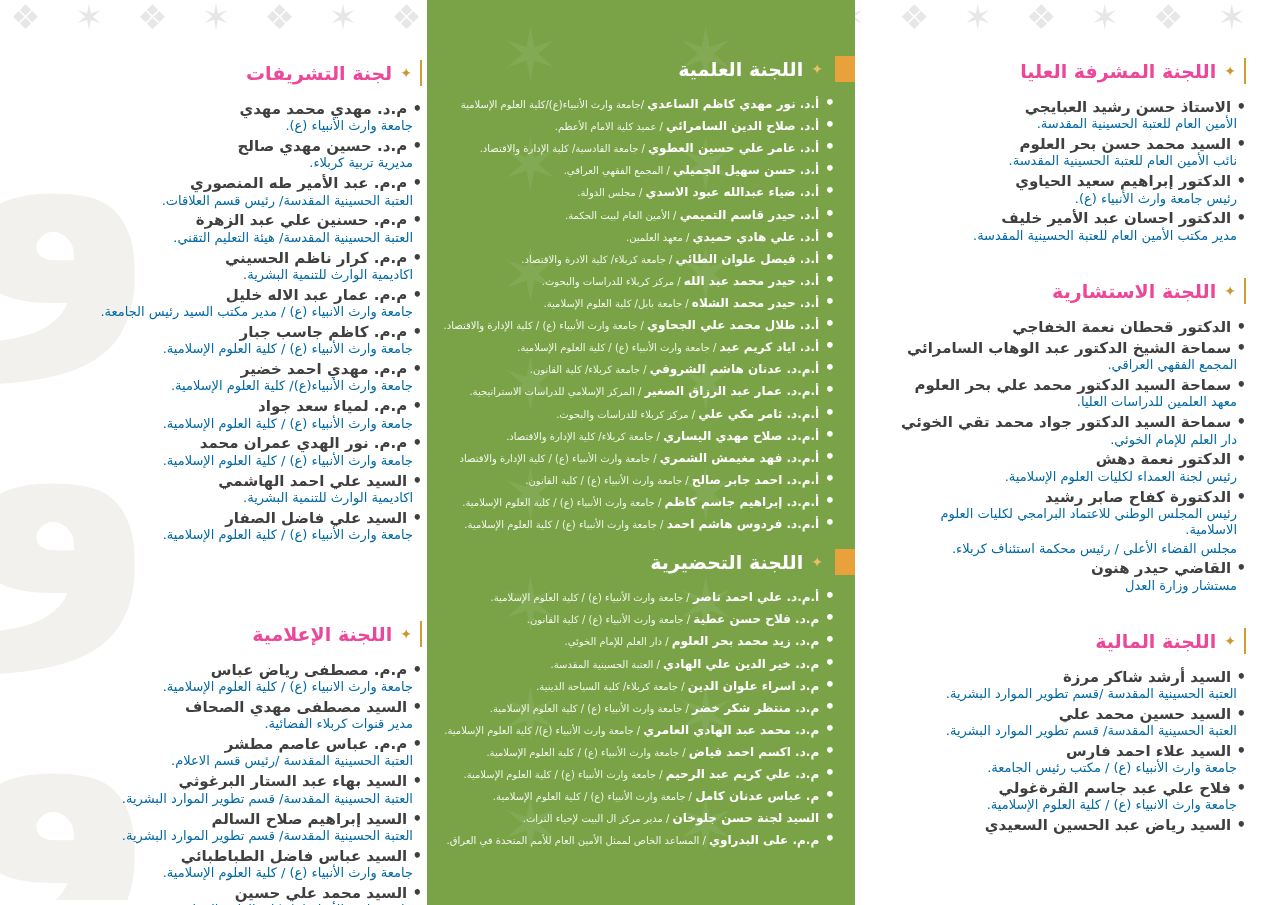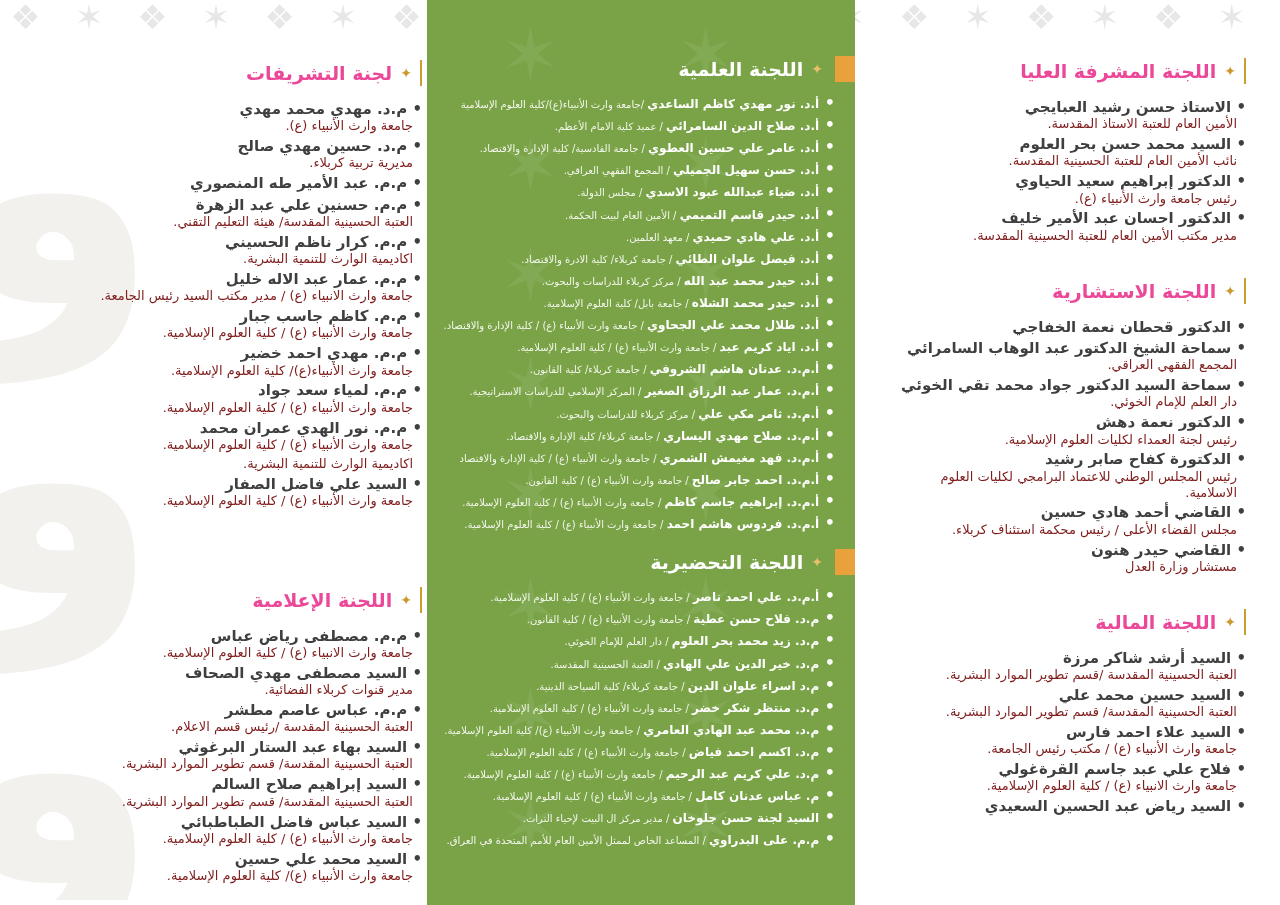--- a/index.html
+++ b/index.html
@@ -43,21 +43,21 @@
   .green .heading .title{color:#ffffff;}
   .gold-bar{width:2px;height:26px;background:#c9a02e;flex:0 0 auto;}
   .diamond{color:#c9992e;font-size:14px;flex:0 0 auto;line-height:1;}
   .green .diamond{color:#e9c06a;}
   .orange-square{width:20px;height:26px;background:#e9a23b;flex:0 0 auto;margin-right:-20px;margin-left:4px;}
 
   
   .light .member{margin-bottom:3px;}
   .light .m-name{font-size:15px;font-weight:bold;color:#3f3f3f;line-height:1.22;}
   .light .m-name::before{content:"• ";color:#3f3f3f;}
-  .light .m-role{font-size:13px;color:#7f1d1d;line-height:1.22;padding-right:9px;}
+  .light .m-role{font-size:13px;color:#0369a1;line-height:1.22;padding-right:9px;}
 
   
   .green .member{color:#ffffff;line-height:1.32;margin-bottom:1px;}
   .green .m-line::before{content:"• ";color:#ffffff;font-weight:bold;}
   .green .g-name{font-size:12px;font-weight:bold;}
   .green .g-role{font-size:10px;color:#f4f7ee;}
 
   .section{margin-bottom:34px;}
   .col-left .section{margin-bottom:78px;}
   .green .section{margin-bottom:16px;}
@@ -72,21 +72,21 @@
 
   <div class="col col-right light">
       <section class="section">
         <div class="heading">
           <span class="gold-bar"></span>
           <span class="diamond">✦</span>
           <span class="title">اللجنة المشرفة العليا</span>
         </div>
         <div class="member">
           <div class="m-name">الاستاذ حسن رشيد العبايجي</div>
-          <div class="m-role">الأمين العام للعتبة الاستاذ المقدسة.</div>
+          <div class="m-role">الأمين العام للعتبة الحسينية المقدسة.</div>
         </div>
         <div class="member">
           <div class="m-name">السيد محمد حسن بحر العلوم</div>
           <div class="m-role">نائب الأمين العام للعتبة الحسينية المقدسة.</div>
         </div>
         <div class="member">
           <div class="m-name">الدكتور إبراهيم سعيد الحياوي</div>
           <div class="m-role">رئيس جامعة وارث الأنبياء (ع).</div>
         </div>
         <div class="member">
@@ -101,33 +101,36 @@
           <span class="title">اللجنة الاستشارية</span>
         </div>
         <div class="member">
           <div class="m-name">الدكتور قحطان نعمة الخفاجي</div>
         </div>
         <div class="member">
           <div class="m-name">سماحة الشيخ الدكتور عبد الوهاب السامرائي</div>
           <div class="m-role">المجمع الفقهي العراقي.</div>
         </div>
         <div class="member">
+          <div class="m-name">سماحة السيد الدكتور محمد علي بحر العلوم</div>
+          <div class="m-role">معهد العلمين للدراسات العليا.</div>
+        </div>
+        <div class="member">
           <div class="m-name">سماحة السيد الدكتور جواد محمد تقي الخوئي</div>
           <div class="m-role">دار العلم للإمام الخوئي.</div>
         </div>
         <div class="member">
           <div class="m-name">الدكتور نعمة دهش</div>
           <div class="m-role">رئيس لجنة العمداء لكليات العلوم الإسلامية.</div>
         </div>
         <div class="member">
           <div class="m-name">الدكتورة كفاح صابر رشيد</div>
           <div class="m-role">رئيس المجلس الوطني للاعتماد البرامجي لكليات العلوم الاسلامية.</div>
         </div>
         <div class="member">
-          <div class="m-name">القاضي أحمد هادي حسين</div>
           <div class="m-role">مجلس القضاء الأعلى / رئيس محكمة استئناف كربلاء.</div>
         </div>
         <div class="member">
           <div class="m-name">القاضي حيدر هنون</div>
           <div class="m-role">مستشار وزارة العدل</div>
         </div>
       </section>
       <section class="section">
         <div class="heading">
           <span class="gold-bar"></span>
@@ -282,20 +285,21 @@
         <div class="member">
           <div class="m-name">م.د. مهدي محمد مهدي</div>
           <div class="m-role">جامعة وارث الأنبياء (ع).</div>
         </div>
         <div class="member">
           <div class="m-name">م.د. حسين مهدي صالح</div>
           <div class="m-role">مديرية تربية كربلاء.</div>
         </div>
         <div class="member">
           <div class="m-name">م.م. عبد الأمير طه المنصوري</div>
+          <div class="m-role">العتبة الحسينية المقدسة/ رئيس قسم العلاقات.</div>
         </div>
         <div class="member">
           <div class="m-name">م.م. حسنين علي عبد الزهرة</div>
           <div class="m-role">العتبة الحسينية المقدسة/ هيئة التعليم التقني.</div>
         </div>
         <div class="member">
           <div class="m-name">م.م. كرار ناظم الحسيني</div>
           <div class="m-role">اكاديمية الوارث للتنمية البشرية.</div>
         </div>
         <div class="member">
@@ -312,20 +316,21 @@
         </div>
         <div class="member">
           <div class="m-name">م.م. لمياء سعد جواد</div>
           <div class="m-role">جامعة وارث الأنبياء (ع) / كلية العلوم الإسلامية.</div>
         </div>
         <div class="member">
           <div class="m-name">م.م. نور الهدي عمران محمد</div>
           <div class="m-role">جامعة وارث الأنبياء (ع) / كلية العلوم الإسلامية.</div>
         </div>
         <div class="member">
+          <div class="m-name">السيد علي احمد الهاشمي</div>
           <div class="m-role">اكاديمية الوارث للتنمية البشرية.</div>
         </div>
         <div class="member">
           <div class="m-name">السيد علي فاضل الصفار</div>
           <div class="m-role">جامعة وارث الأنبياء (ع) / كلية العلوم الإسلامية.</div>
         </div>
       </section>
       <section class="section">
         <div class="heading">
           <span class="gold-bar"></span>

